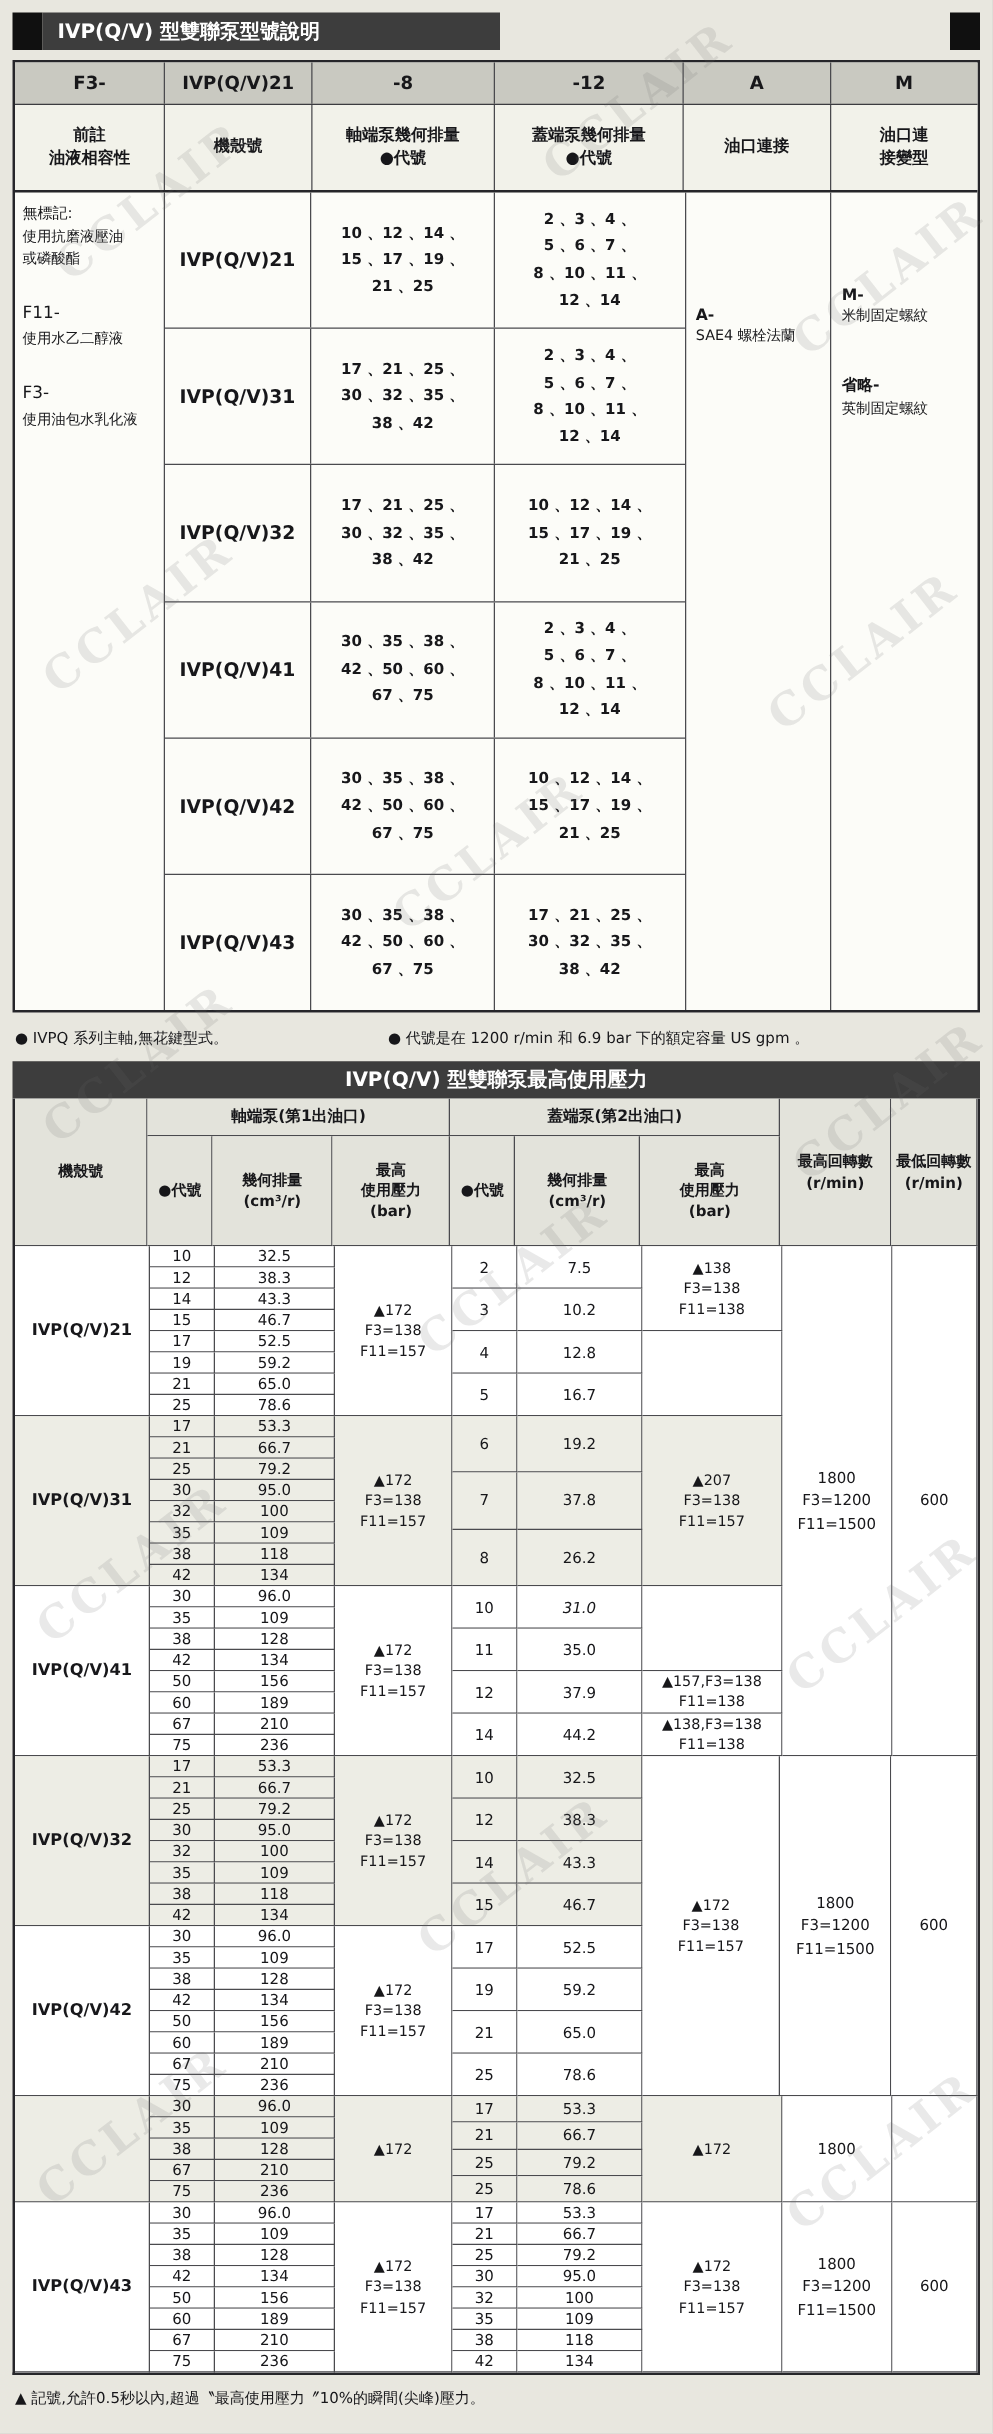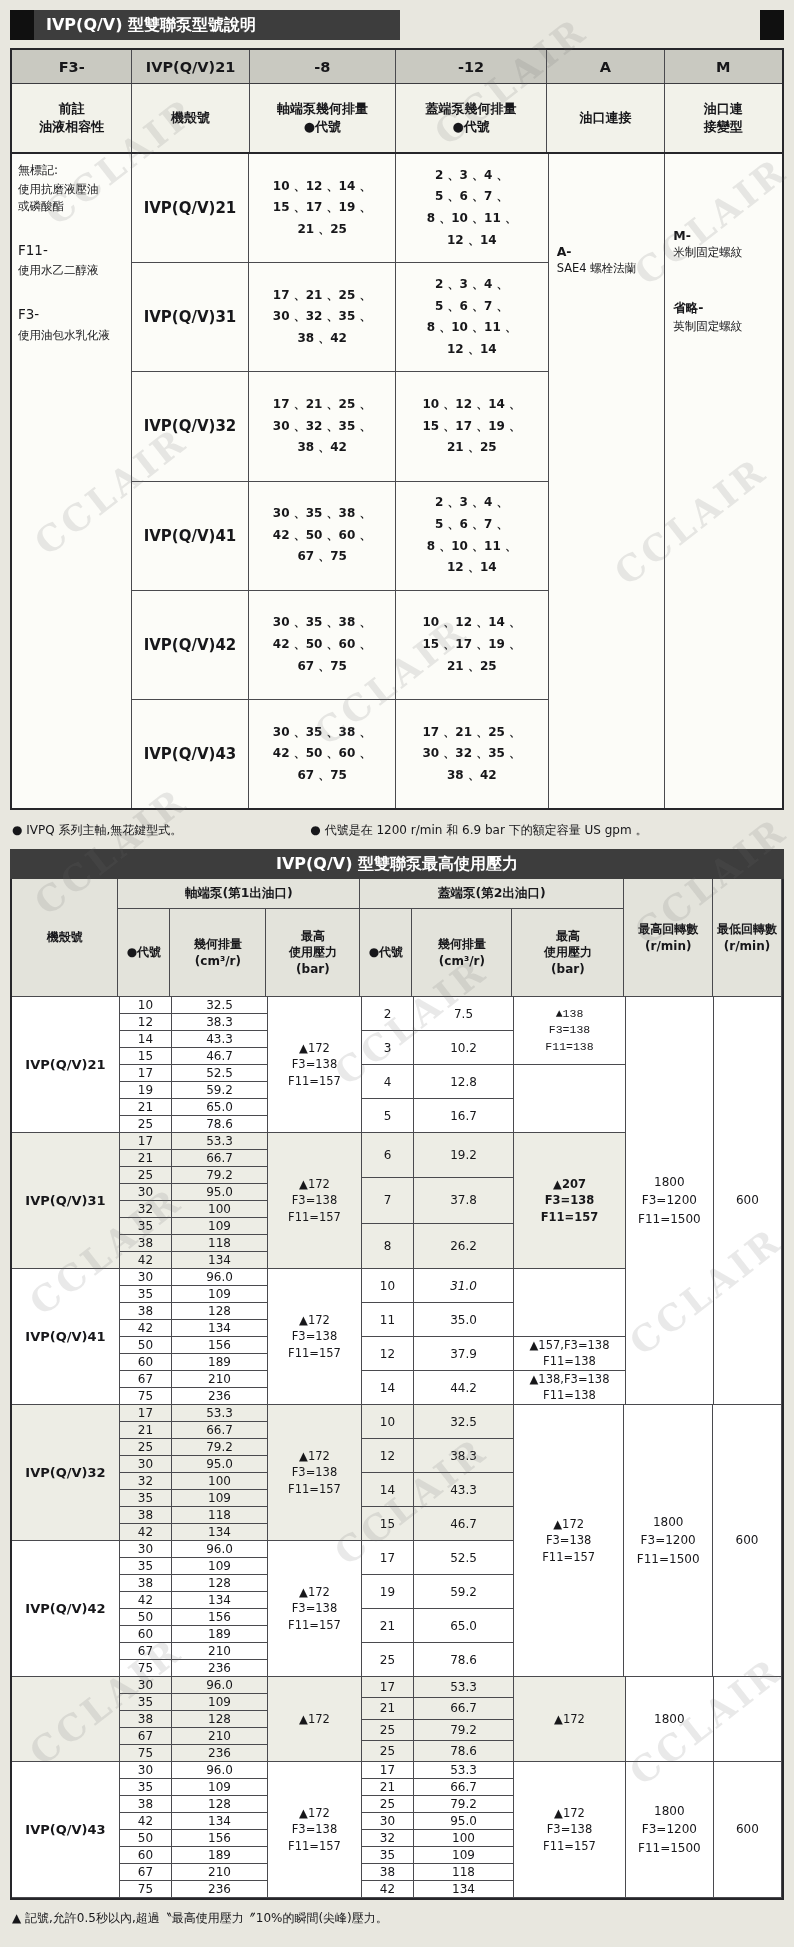--- a/index.html
+++ b/index.html
@@ -265,21 +265,21 @@
                 <div class="cell num" style="flex: 1 1 0%;">3</div>
                 <div class="cell num" style="flex: 1 1 0%;">4</div>
                 <div class="cell num" style="flex: 1 1 0%;">5</div>
               </div>
               <div class="t2col" style="width: 100px;">
                 <div class="cell num" style="flex: 1 1 0%;">7.5</div>
                 <div class="cell num" style="flex: 1 1 0%;">10.2</div>
                 <div class="cell num" style="flex: 1 1 0%;">12.8</div>
                 <div class="cell num" style="flex: 1 1 0%;">16.7</div>
               </div>
-              <div class="t2col" style="width: 112px; font-family: Liberation Mono, monospace;">
+              <div class="t2col" style="width: 112px;">
                 <div class="cell pressure-cell" style="flex: 2 1 0%;">▲138
 F3=138
 F11=138</div>
                 <div class="cell pressure-cell" style="flex: 2 1 0%;"></div>
               </div>
             </div>
             <div class="grp shade" style="height: 136px;">
               <div class="cell model-cell" style="width: 108px;">IVP(Q/V)31</div>
               <div class="t2col" style="width: 52px;">
                 <div class="cell num" style="flex: 1 1 0%;">17</div>
@@ -308,21 +308,21 @@
                 <div class="cell num" style="flex: 1 1 0%;">6</div>
                 <div class="cell num" style="flex: 1 1 0%;">7</div>
                 <div class="cell num" style="flex: 1 1 0%;">8</div>
               </div>
               <div class="t2col" style="width: 100px;">
                 <div class="cell num" style="flex: 1 1 0%;">19.2</div>
                 <div class="cell num" style="flex: 1 1 0%;">37.8</div>
                 <div class="cell num" style="flex: 1 1 0%;">26.2</div>
               </div>
               <div class="t2col" style="width: 112px;">
-                <div class="cell pressure-cell" style="flex: 1 1 0%; font-weight: bold;">▲207
+                <div class="cell pressure-cell" style="flex: 1 1 0%;">▲207
 F3=138
 F11=157</div>
               </div>
             </div>
             <div class="grp" style="height: 136px;">
               <div class="cell model-cell" style="width: 108px;">IVP(Q/V)41</div>
               <div class="t2col" style="width: 52px;">
                 <div class="cell num" style="flex: 1 1 0%;">30</div>
                 <div class="cell num" style="flex: 1 1 0%;">35</div>
                 <div class="cell num" style="flex: 1 1 0%;">38</div>

